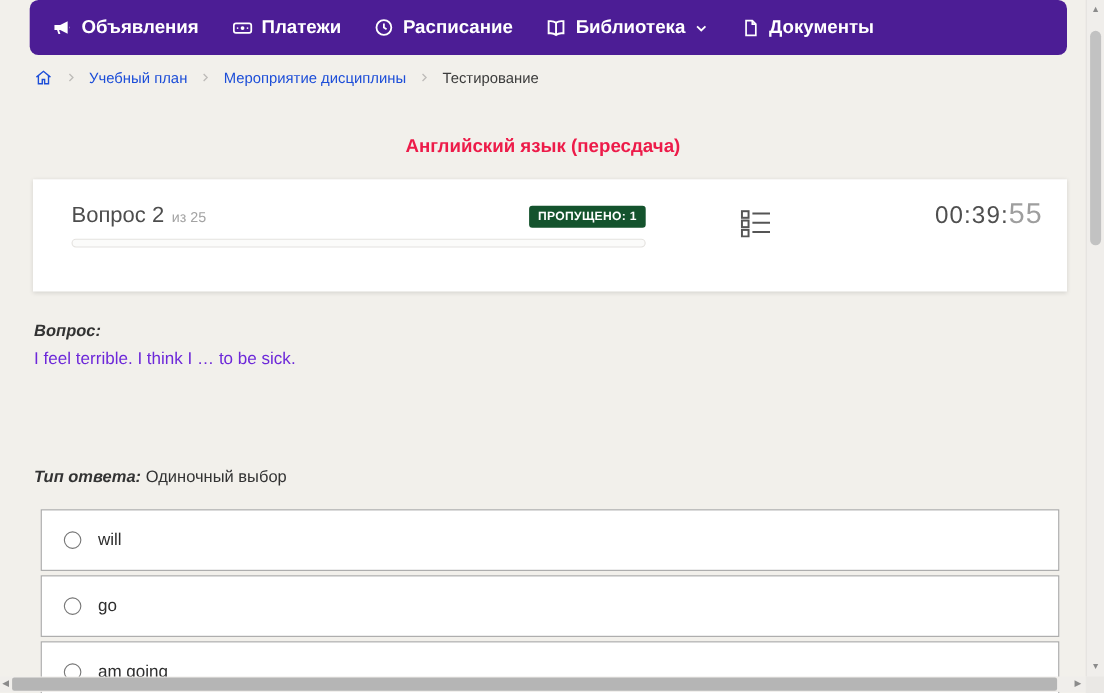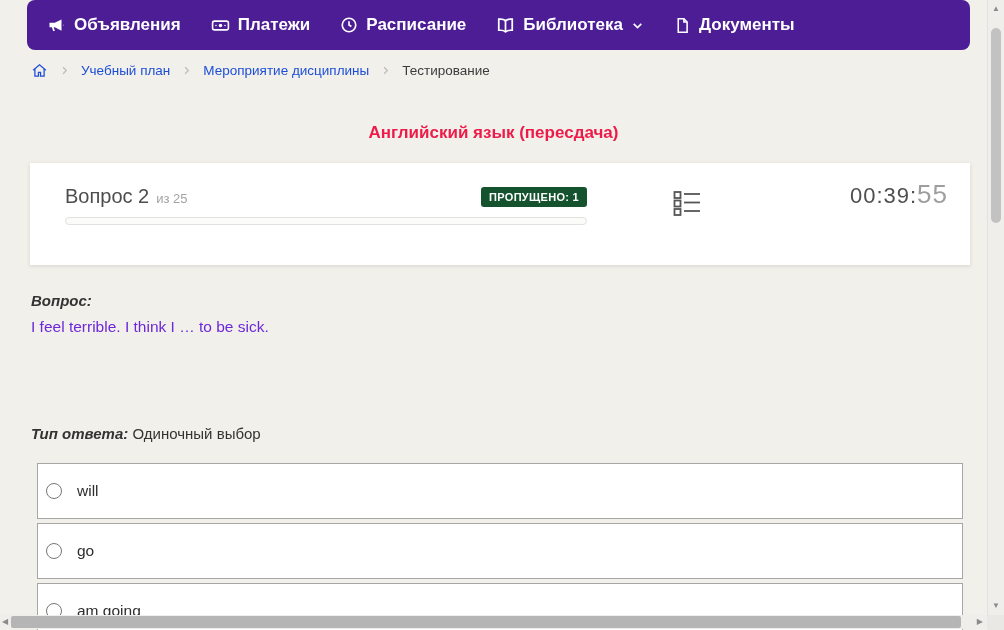--- a/index.html
+++ b/index.html
@@ -71,21 +71,21 @@
     position:absolute;top:292px;left:31px;
     font-size:15px;font-weight:700;font-style:italic;color:#333;
   }
   .q-text{position:absolute;top:318px;left:31px;font-size:15.5px;color:#6d28d9;}
   .q-type{position:absolute;top:378px;left:31px;font-size:15px;color:#333;margin-top:47px;}
   .q-type .lbl{font-weight:700;font-style:italic;}
   
   .options{position:absolute;top:463px;left:37px;width:926px;}
   .option{
     height:56px;background:#fff;border:1px solid #a6a6a6;
-    display:flex;align-items:center;padding-left:8px;box-sizing:border-box;
+    display:flex;align-items:center;padding-left:20px;box-sizing:border-box;
     margin-bottom:4px;cursor:pointer;
   }
   .radio{
     width:14px;height:14px;border:1px solid #767676;border-radius:50%;
     background:#fff;flex:0 0 auto;cursor:pointer;
   }
   .option-label{margin-left:15px;font-size:15.5px;color:#2e2e2e;}
   
   .vscroll{
     position:absolute;right:0;top:0;width:17px;height:615px;

